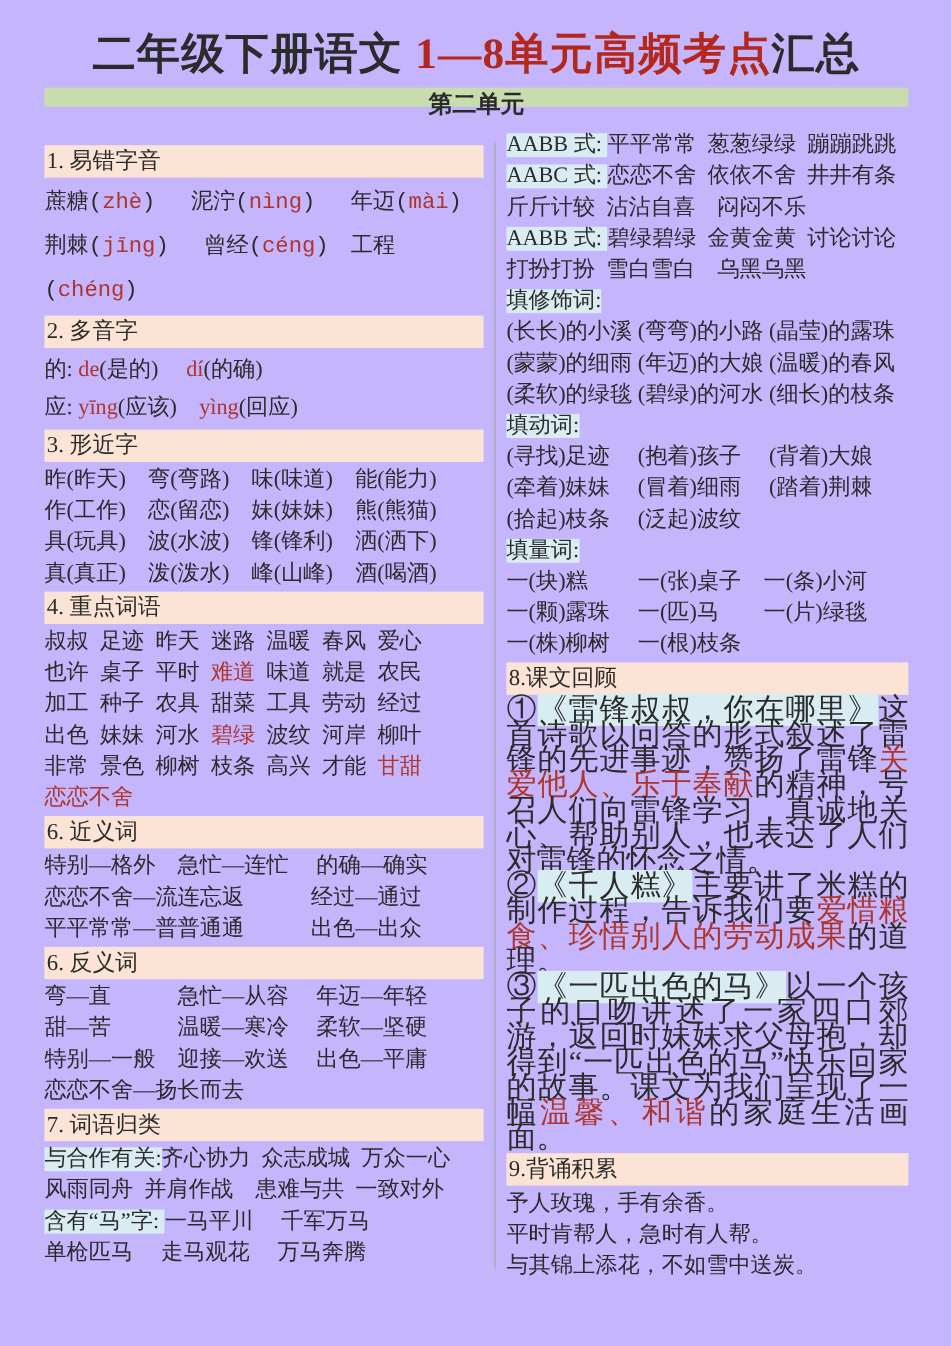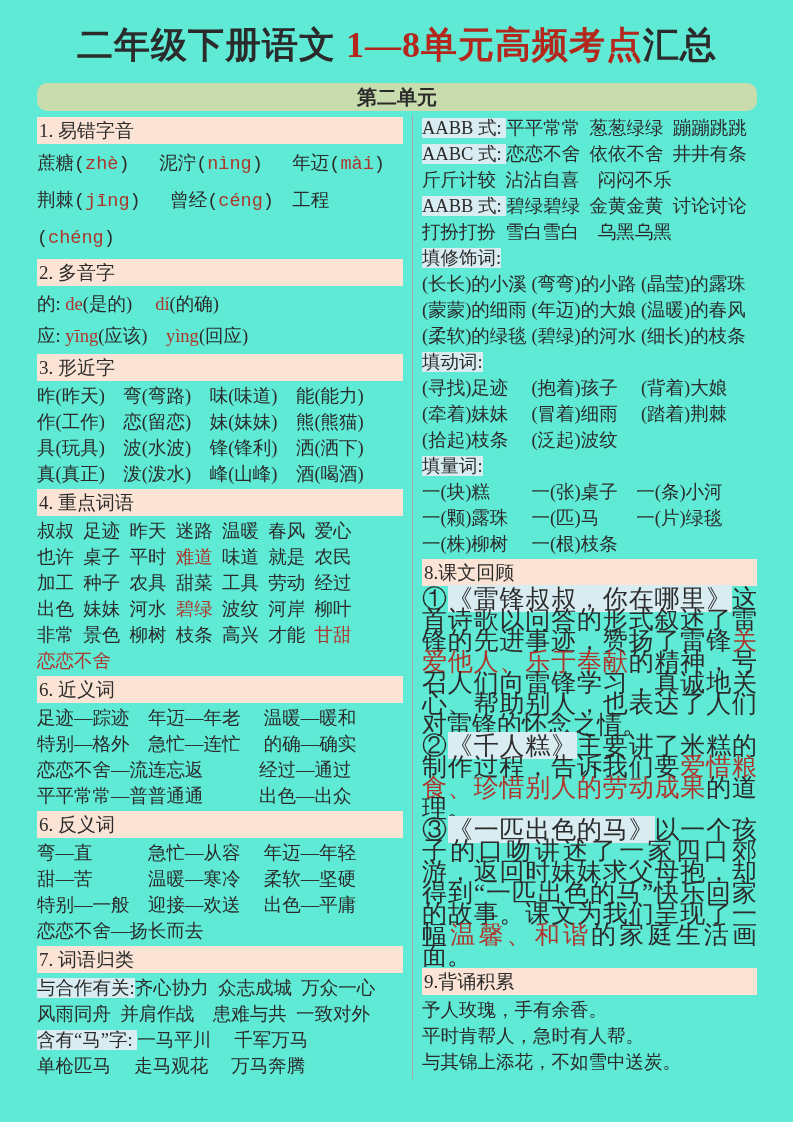--- a/index.html
+++ b/index.html
@@ -4,32 +4,32 @@
 <style>
   * { margin:0; padding:0; box-sizing:border-box; }
   html,body { background:#ffffff; }
   body {
     width:793px; height:1122px; overflow:hidden;
     font-family:"Liberation Serif","DejaVu Serif",serif;
     color:#2b2b2b;
     --title-red:#b3271d; --body-red:#ae352b;
     --section-bg:#fbe4d5; --label-bg:#d8ecf2; --banner-bg:#c8dcae;
   }
-  .page { width:793px; height:1122px; padding:22px 36px 0 37px; background:#5eead4; }
+  .page { width:793px; height:1122px; padding:22px 36px 0 37px; background:#c4b5fd; }
   .title {
     text-align:center; font-size:36px; font-weight:bold;
     letter-spacing:1px; line-height:46px; white-space:nowrap;
   }
   .title .red { color:var(--title-red); }
   .banner {
-    margin-top:15px; background:var(--banner-bg);
+    margin-top:5px; background:var(--banner-bg);
     text-align:center; font-size:20px; font-weight:bold;
-    line-height:29px; height:28px;border-radius:10px;
+    line-height:29px; height:16px;
   }
-  .cols { display:flex; margin-top:4px; align-items:flex-start; }
+  .cols { display:flex; margin-top:19px; align-items:center; }
   .col-left { width:376px; padding-right:9px; border-right:1.5px solid #a8a8a8; }
   .col-right { flex:1; padding-left:9px; }
   .sec-header {
     background:var(--section-bg); font-size:19px;
     line-height:27px; padding-left:2px; margin:2px 0;
   }
   .line { font-size:18.5px; line-height:26px; white-space:pre-wrap; }
   .tall .line { line-height:37px;font-family:Liberation Mono, monospace; }
   .mid  .line { line-height:32px; }
   .para { font-size:25px; line-height:21px; text-align:justify; }
@@ -65,21 +65,20 @@
           <div class="sec-header">4. 重点词语</div>
           <div class="line"><span class="seg-p">叔叔  足迹  昨天  迷路  温暖  春风  爱心</span></div>
           <div class="line"><span class="seg-p">也许  桌子  平时  </span><span class="seg-r">难道</span><span class="seg-p">  味道  就是  农民</span></div>
           <div class="line"><span class="seg-p">加工  种子  农具  甜菜  工具  劳动  经过</span></div>
           <div class="line"><span class="seg-p">出色  妹妹  河水  </span><span class="seg-r">碧绿</span><span class="seg-p">  波纹  河岸  柳叶</span></div>
           <div class="line"><span class="seg-p">非常  景色  柳树  枝条  高兴  才能  </span><span class="seg-r">甘甜</span></div>
           <div class="line"><span class="seg-r">恋恋不舍</span></div>
         </div>
         <div class="section">
           <div class="sec-header">6. 近义词</div>
-          <div class="line"><span class="seg-p">足迹—踪迹　年迈—年老　 温暖—暖和</span></div>
           <div class="line"><span class="seg-p">特别—格外　急忙—连忙　 的确—确实</span></div>
           <div class="line"><span class="seg-p">恋恋不舍—流连忘返　　　经过—通过</span></div>
           <div class="line"><span class="seg-p">平平常常—普普通通　　　出色—出众</span></div>
         </div>
         <div class="section">
           <div class="sec-header">6. 反义词</div>
           <div class="line"><span class="seg-p">弯—直　　　急忙—从容　 年迈—年轻</span></div>
           <div class="line"><span class="seg-p">甜—苦　　　温暖—寒冷　 柔软—坚硬</span></div>
           <div class="line"><span class="seg-p">特别—一般　迎接—欢送　 出色—平庸</span></div>
           <div class="line"><span class="seg-p">恋恋不舍—扬长而去</span></div>

